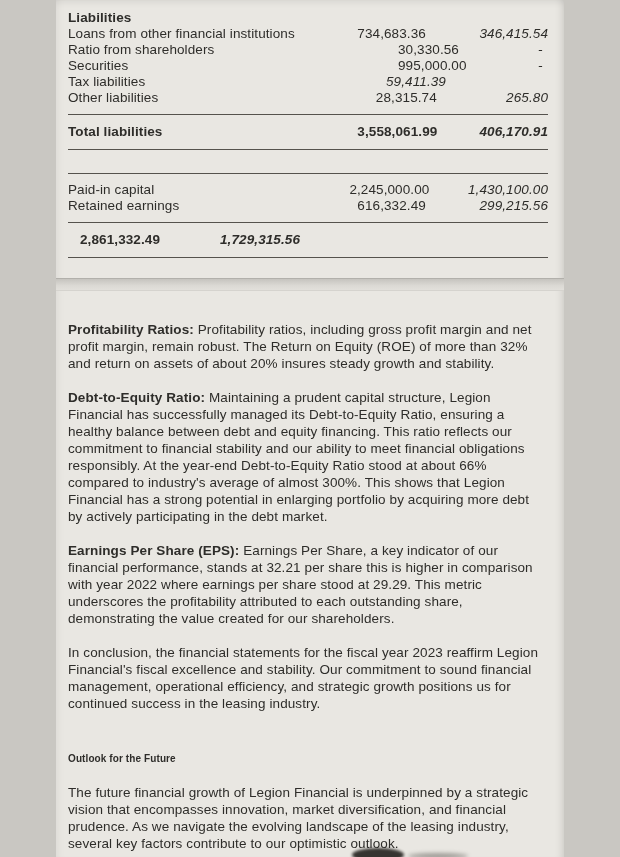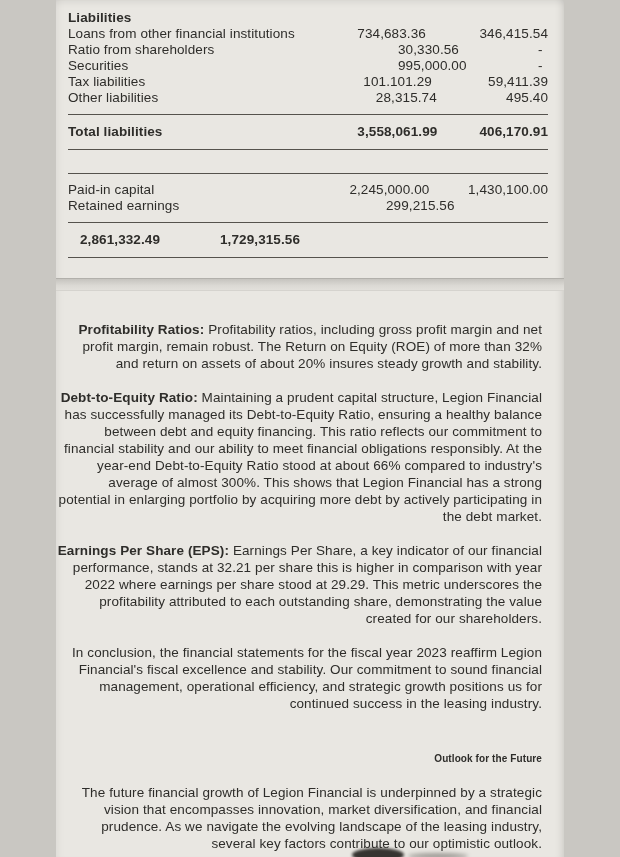--- a/index.html
+++ b/index.html
@@ -16,42 +16,42 @@
     box-shadow: inset -8px 0 10px -8px rgba(0,0,0,0.18),
                 inset 0 8px 10px -8px rgba(0,0,0,0.12),
                 inset 8px 0 10px -8px rgba(0,0,0,0.08);
   }
   .pad { padding: 10px 16px 0 12px; }
 
   
   .trow { display: flex; font-size: 13.5px; line-height: 16px; letter-spacing: 0.1px; }
   .trow .lbl { width: 318px; }
   .trow .c1  { width: 140px; margin-left: 12px; }
-  .trow .c2  { flex: 1; }
+  .trow .c2  { flex: 1; font-style: italic; }
   .bold { font-weight: bold; }
   .rule {
     height: 1px;
     background: #55524d;
     margin: 8px 0 9px 0;
   }
   .rule.below { margin: 9px 0 0 0; }
   .rule.section-top { margin: 23px 0 8px 0; }
 
   
   .band {
     width: 620px;
     height: 13px;
     margin-top: 20px;
     background: linear-gradient(#c6c4bf, #dbd9d4 60%, #e2e0db);
     border-top: 1px solid #b2b0ab;
     border-bottom: 1px solid #d5d3ce;
   }
 
   
-  .textblock { padding: 30px 22px 0 0; font-size: 13.5px; line-height: 17px; letter-spacing: 0.1px; text-align: right; }
+  .textblock { padding: 30px 22px 0 12px; font-size: 13.5px; line-height: 17px; letter-spacing: 0.1px; }
   .para { margin-bottom: 17px; }
   .para .lead { font-weight: bold; }
   .outlook-heading { font-weight: bold; margin: 38px 0 17px 0; font-size: 10px; line-height: 17px; }
 
   
   .smudge {
     position: absolute;
     left: 296px;
     bottom: -5px;
     width: 52px;
@@ -94,27 +94,26 @@
         <span class="c1">30,330.56</span>
         <span class="c2">-</span>
       </div>
       <div class="trow">
         <span class="lbl">Securities</span>
         <span class="c1">995,000.00</span>
         <span class="c2">-</span>
       </div>
       <div class="trow">
         <span class="lbl">Tax liabilities</span>
-        <span class="c1">101.101.29</span>
         <span class="c2">59,411.39</span>
       </div>
       <div class="trow">
         <span class="lbl">Other liabilities</span>
         <span class="c1">28,315.74</span>
-        <span class="c2">495.40</span>
+        <span class="c2">265.80</span>
       </div>
 
       <div class="rule"></div>
 
       <div class="trow bold">
         <span class="lbl">Total liabilities</span>
         <span class="c1">3,558,061.99</span>
         <span class="c2">406,170.91</span>
       </div>
 
@@ -125,20 +124,21 @@
       <div class="rule section-top"></div>
 
 
       <div class="trow">
         <span class="lbl">Paid-in capital</span>
         <span class="c1">2,245,000.00</span>
         <span class="c2">1,430,100.00</span>
       </div>
       <div class="trow">
         <span class="lbl">Retained earnings</span>
+        <span class="c1">616,332.49</span>
         <span class="c2">299,215.56</span>
       </div>
 
       <div class="rule"></div>
 
       <div class="trow bold">
         <span class="c1">2,861,332.49</span>
         <span class="c2">1,729,315.56</span>
       </div>
 

